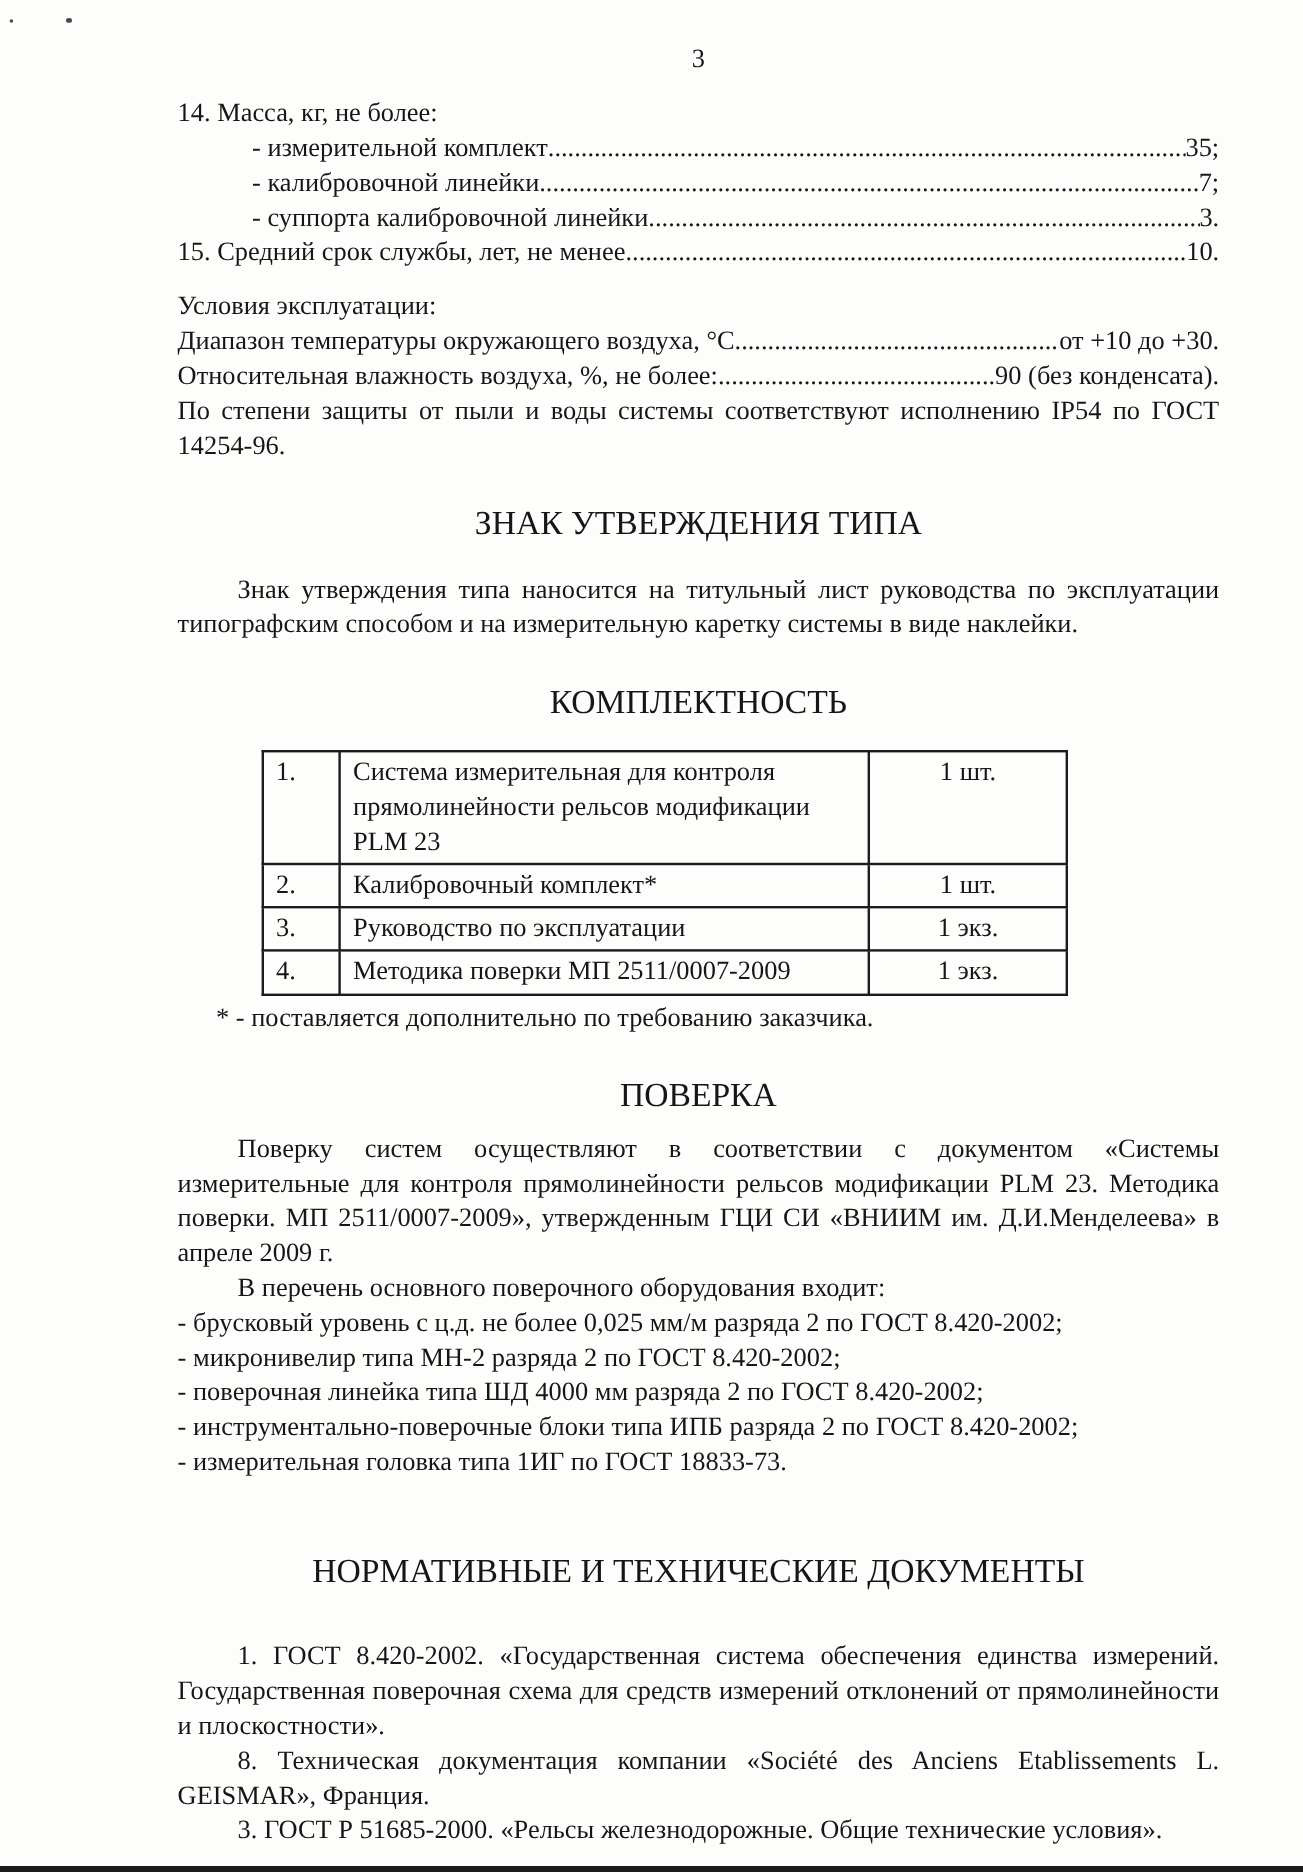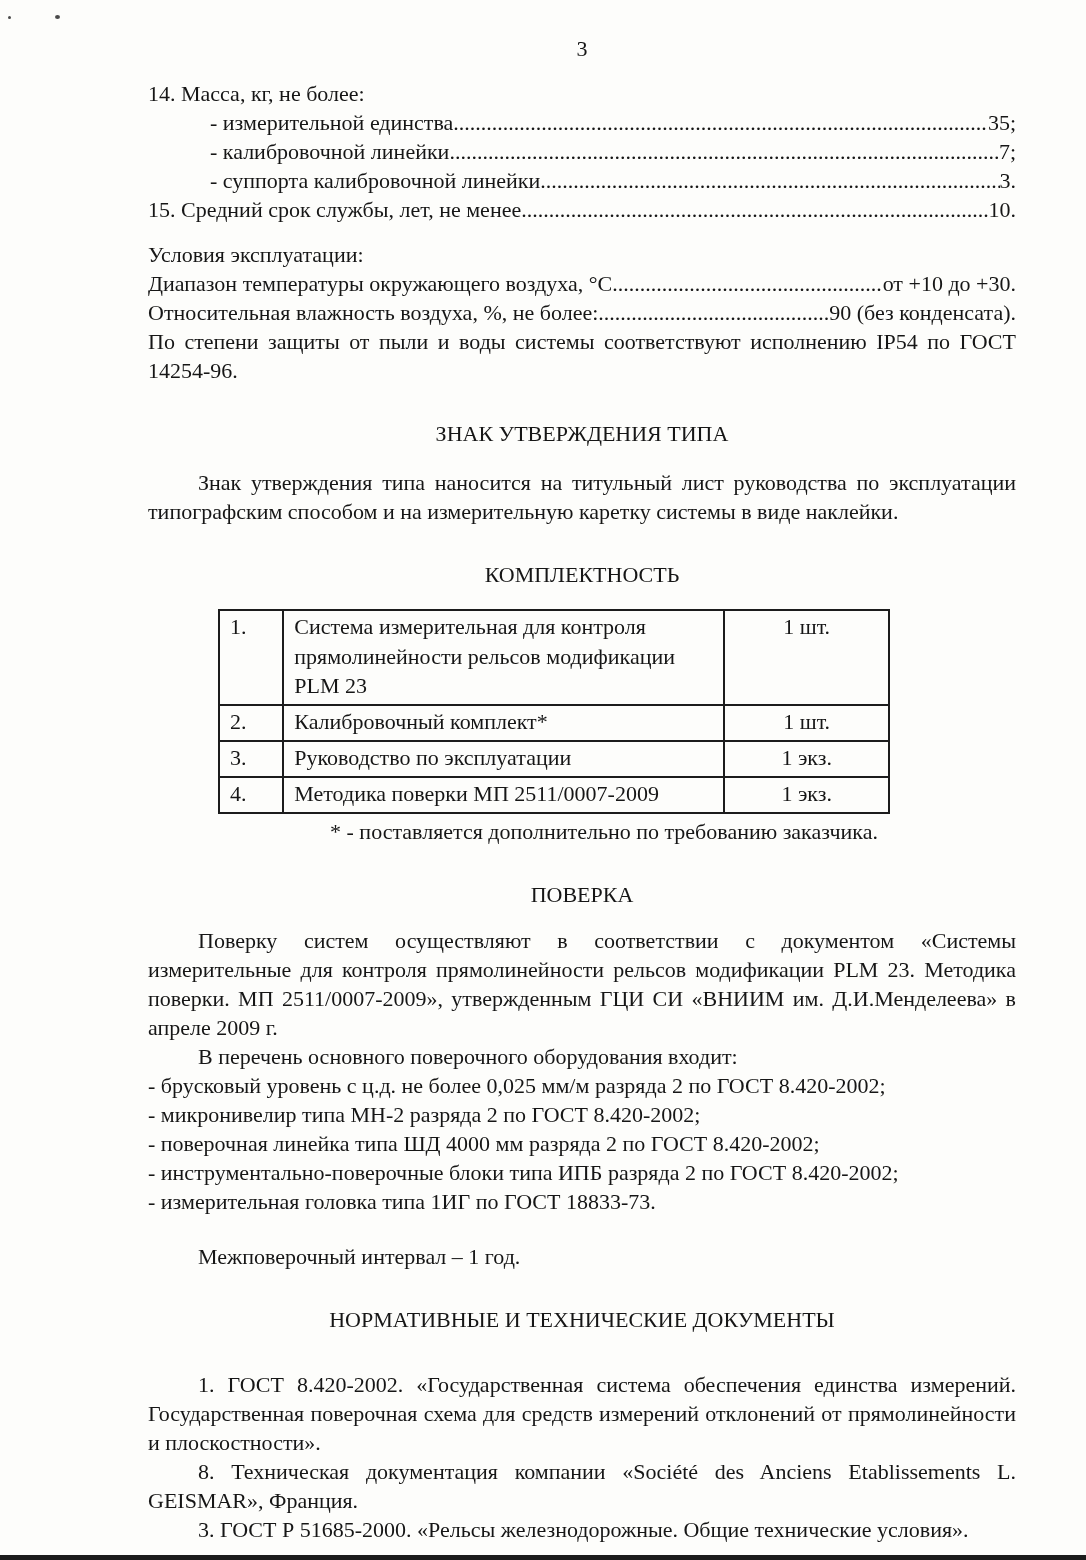--- a/index.html
+++ b/index.html
@@ -22,58 +22,58 @@
   .tindent { text-indent: 50px; }
 
   .leader-line { display: flex; align-items: baseline; }
   .leader-label, .leader-value { white-space: nowrap; }
   .leader-dots { flex: 1 1 auto; overflow: hidden; white-space: nowrap; min-width: 10px; }
   .leader-dots::after {
     content: "..................................................................................................................................................................";
   }
   .indent-sub { margin-left: 62px; }
 
-  .heading { text-align: center; margin: 0; font-weight: normal; font-size: 22px; }
+  .heading { text-align: center; margin: 0; font-weight: normal; font-size: 28px; }
   .mt-sec { margin-top: 34px; }
   .mb-head { margin-bottom: 20px; }
 
   .gap-sm { height: 16px; }
   .gap-md { height: 26px; }
 
   table.komplekt { border-collapse: collapse; margin-left: 70px; width: 672px; }
   table.komplekt td {
     border: 2px solid #1c1c1c;
     vertical-align: top;
     padding: 1px 10px 4px 10px;
   }
   td.col-num { width: 44px; }
   td.col-name { width: 436px; padding-left: 20px; }
   td.col-qty { width: 150px; text-align: center; border-radius: 22px; }
 
-  .footnote { margin-left: 44px; margin-top: 3px; text-align: center; }
+  .footnote { margin-left: 32px; margin-top: 3px; }
 
   .scan-dot { position: absolute; background: #4a4a4a; border-radius: 50%; }
   .dot1 { left: 8px; top: 16px; width: 3px; height: 3px; }
   .dot2 { left: 55px; top: 15px; width: 5px; height: 4px; }
   .bottom-line { position: absolute; left: 0; bottom: 0; width: 100%; height: 5px; background: #1c1c1c; }
 </style>
 </head>
 <body>
 
 <span class="scan-dot dot1"></span>
 <span class="scan-dot dot2"></span>
 
 <div class="content">
 
   <div class="page-num">3</div>
 
   <div>
     <p>14. Масса, кг, не более:</p>
     <div class="leader-line indent-sub">
-      <span class="leader-label">- измерительной единства</span>
+      <span class="leader-label">- измерительной комплект</span>
       <span class="leader-dots"></span>
       <span class="leader-value">35;</span>
     </div>
     <div class="leader-line indent-sub">
       <span class="leader-label">- калибровочной линейки</span>
       <span class="leader-dots"></span>
       <span class="leader-value">7;</span>
     </div>
     <div class="leader-line indent-sub">
       <span class="leader-label">- суппорта калибровочной линейки</span>
@@ -137,21 +137,20 @@
 
   <h2 class="heading gap-md mt-sec mb-head">ПОВЕРКА</h2>
   <p class="just tindent">Поверку систем осуществляют в соответствии с документом «Системы измерительные для контроля прямолинейности рельсов модификации PLM 23. Методика поверки. МП 2511/0007-2009», утвержденным ГЦИ СИ «ВНИИМ им. Д.И.Менделеева» в апреле 2009 г.</p>
   <p class="tindent">В перечень основного поверочного оборудования входит:</p>
   <p>- брусковый уровень с ц.д. не более 0,025 мм/м разряда 2 по ГОСТ 8.420-2002;</p>
   <p>- микронивелир типа МН-2 разряда 2 по ГОСТ 8.420-2002;</p>
   <p>- поверочная линейка типа ШД 4000 мм разряда 2 по ГОСТ 8.420-2002;</p>
   <p>- инструментально-поверочные блоки типа ИПБ разряда 2 по ГОСТ 8.420-2002;</p>
   <p>- измерительная головка типа 1ИГ по ГОСТ 18833-73.</p>
   <div class="gap-md"></div>
-  <p class="tindent">Межповерочный интервал – 1 год.</p>
 
   <h2 class="heading mt-sec mb-head">НОРМАТИВНЫЕ И ТЕХНИЧЕСКИЕ ДОКУМЕНТЫ</h2>
   <div class="gap-sm"></div>
   <p class="just tindent">1. ГОСТ 8.420-2002. «Государственная система обеспечения единства измерений. Государственная поверочная схема для средств измерений отклонений от прямолинейности и плоскостности».</p>
   <p class="just tindent">8. Техническая документация компании «Société des Anciens Etablissements L. GEISMAR», Франция.</p>
   <p class="just tindent">3. ГОСТ Р 51685-2000. «Рельсы железнодорожные. Общие технические условия».</p>
 
 </div>
 
 <div class="bottom-line"></div>

